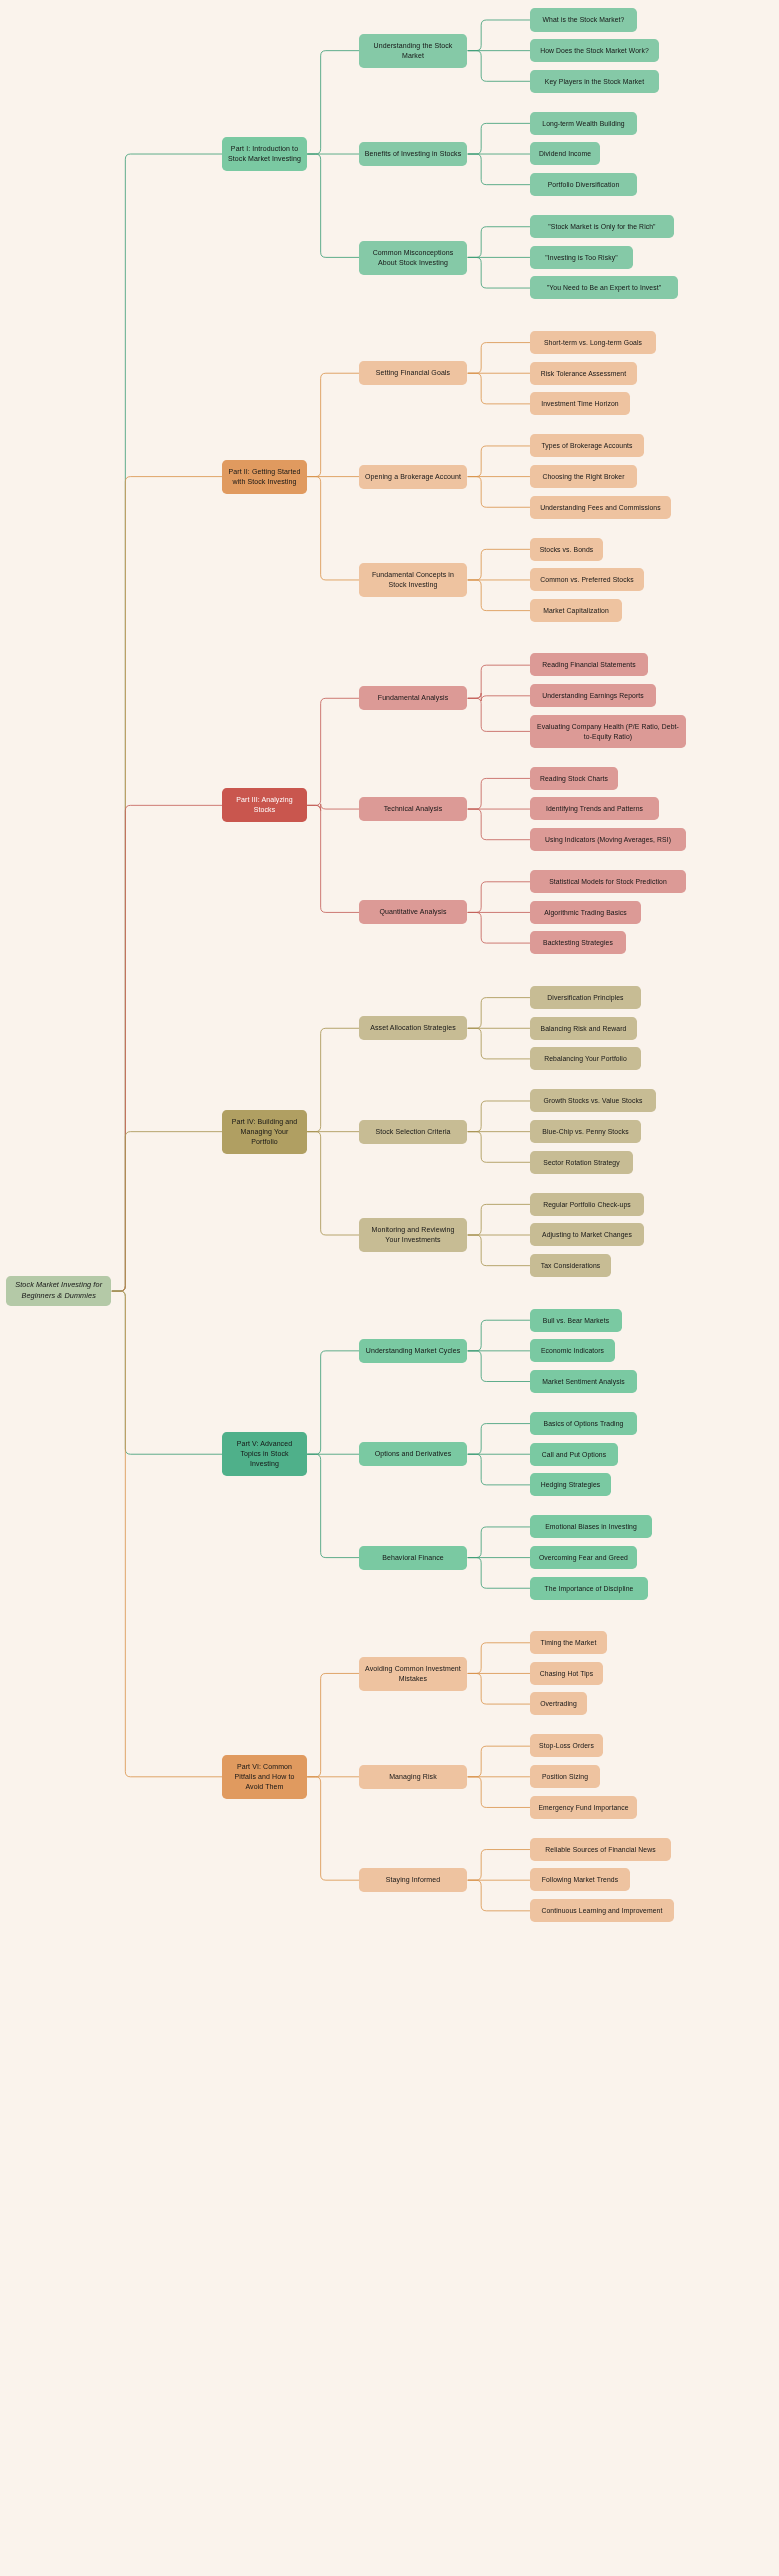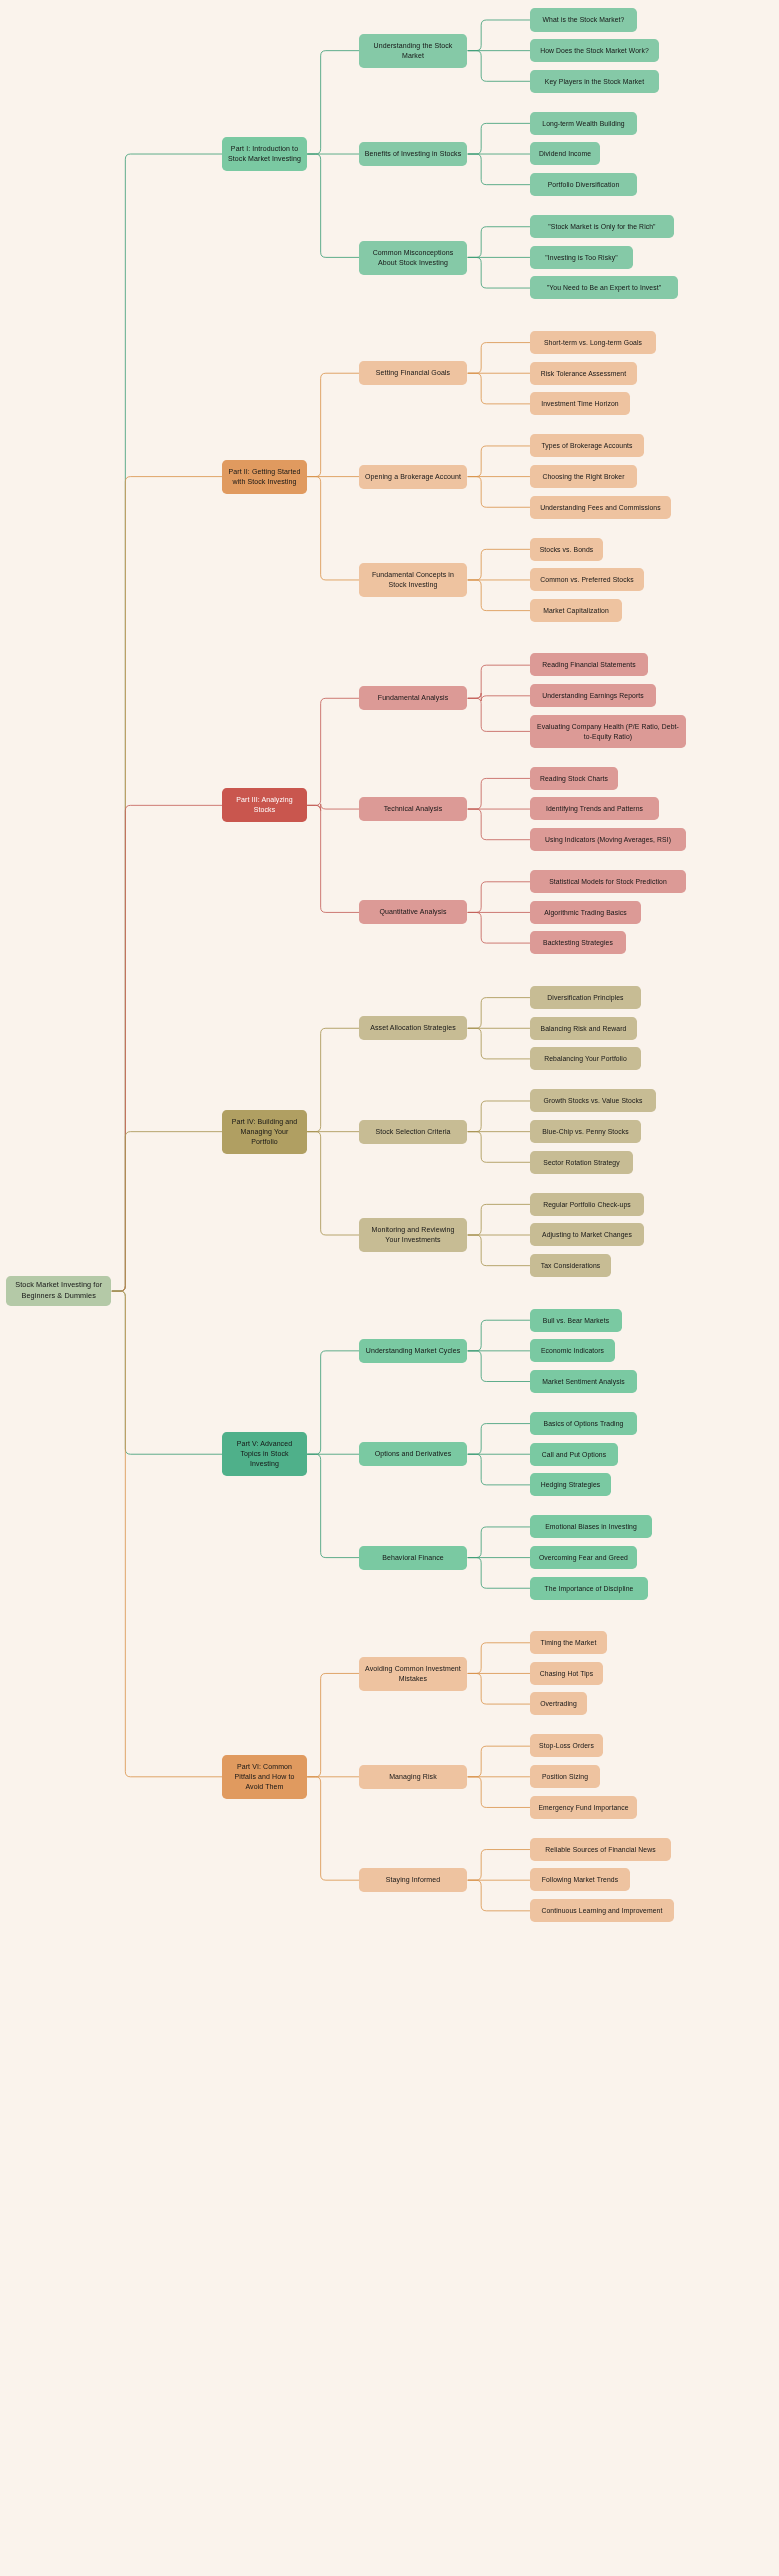--- a/index.html
+++ b/index.html
@@ -16,21 +16,21 @@
     box-sizing:border-box;
     display:flex;align-items:center;justify-content:center;
     text-align:center;
     border-radius:4.7px;
     color:#151515;
     line-height:1.45;
     padding:2.1px 5.2px;
     font-size:7px;
     letter-spacing:0.1px;
   }
-  .lvl0{font-size:7.3px;}
+  .lvl0{font-size:7.3px;font-style:italic;}
   .lvl1{font-size:7px;}
   .lvl2{font-size:7px;}
   .lvl3{font-size:6.8px;}
   .white-text{color:#ffffff;}
 </style>
 </head>
 <body>
 
 <div id="canvas">
   <svg id="links" viewBox="0 0 1501 4959" width="780" height="2576">

